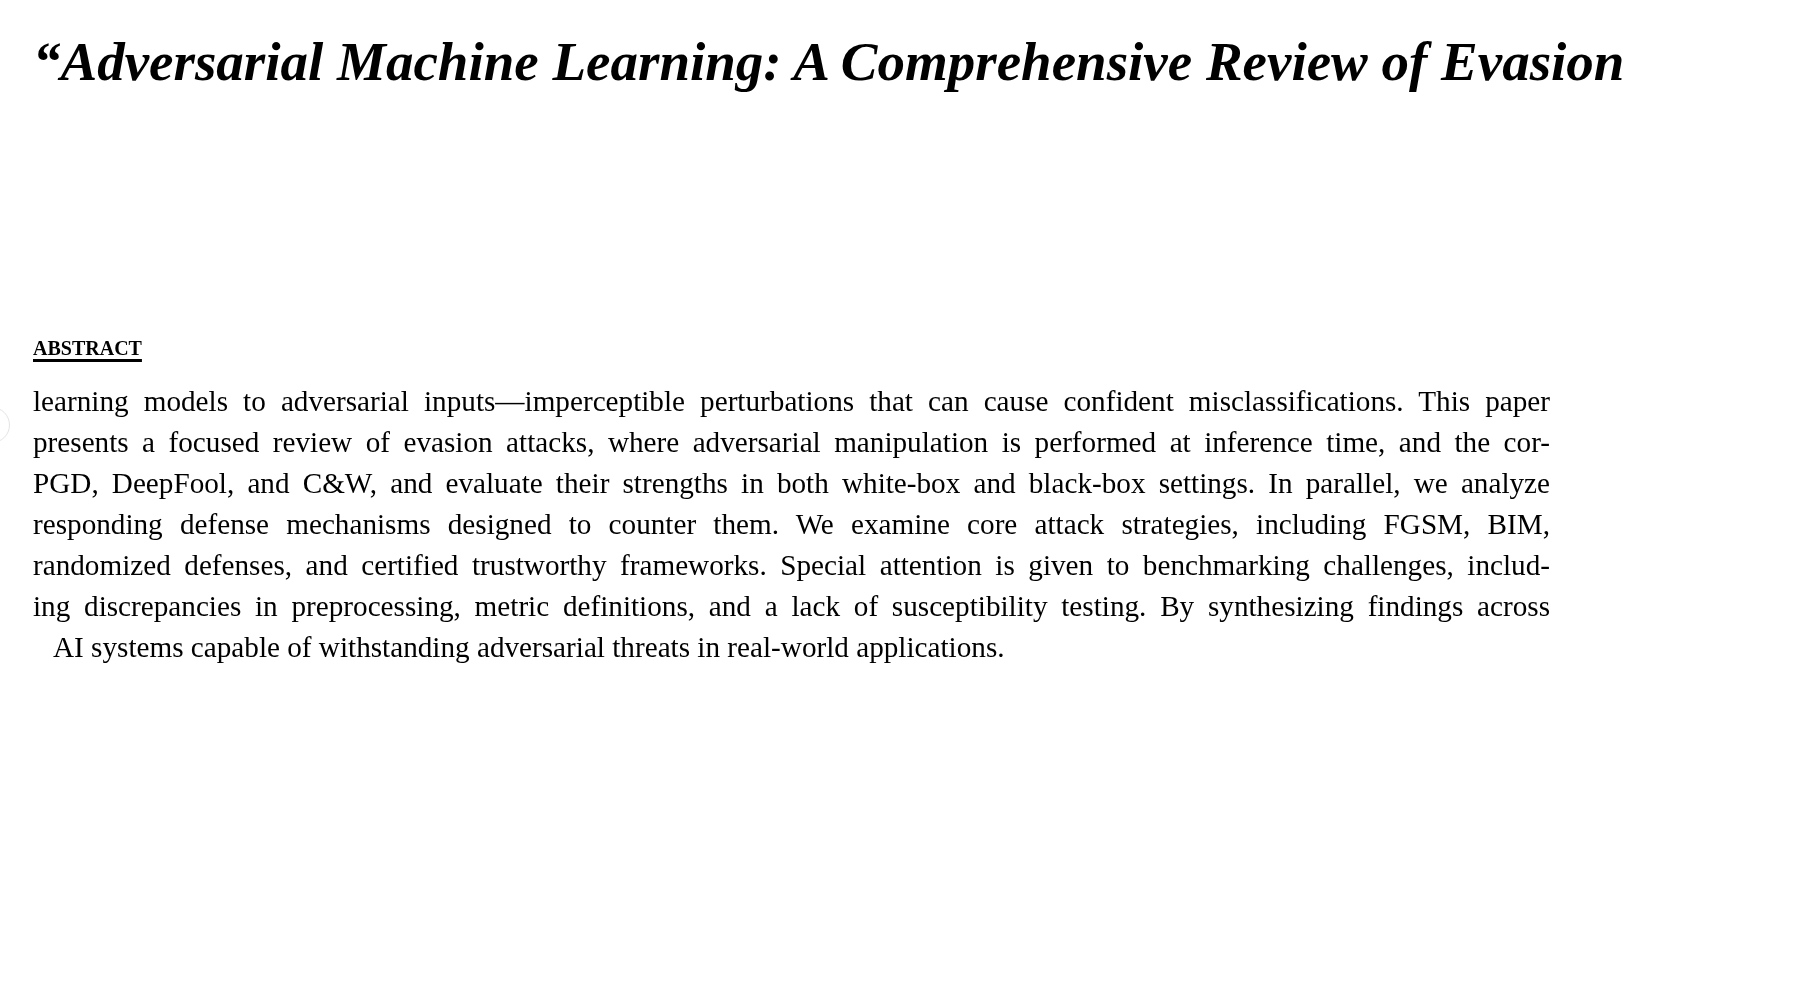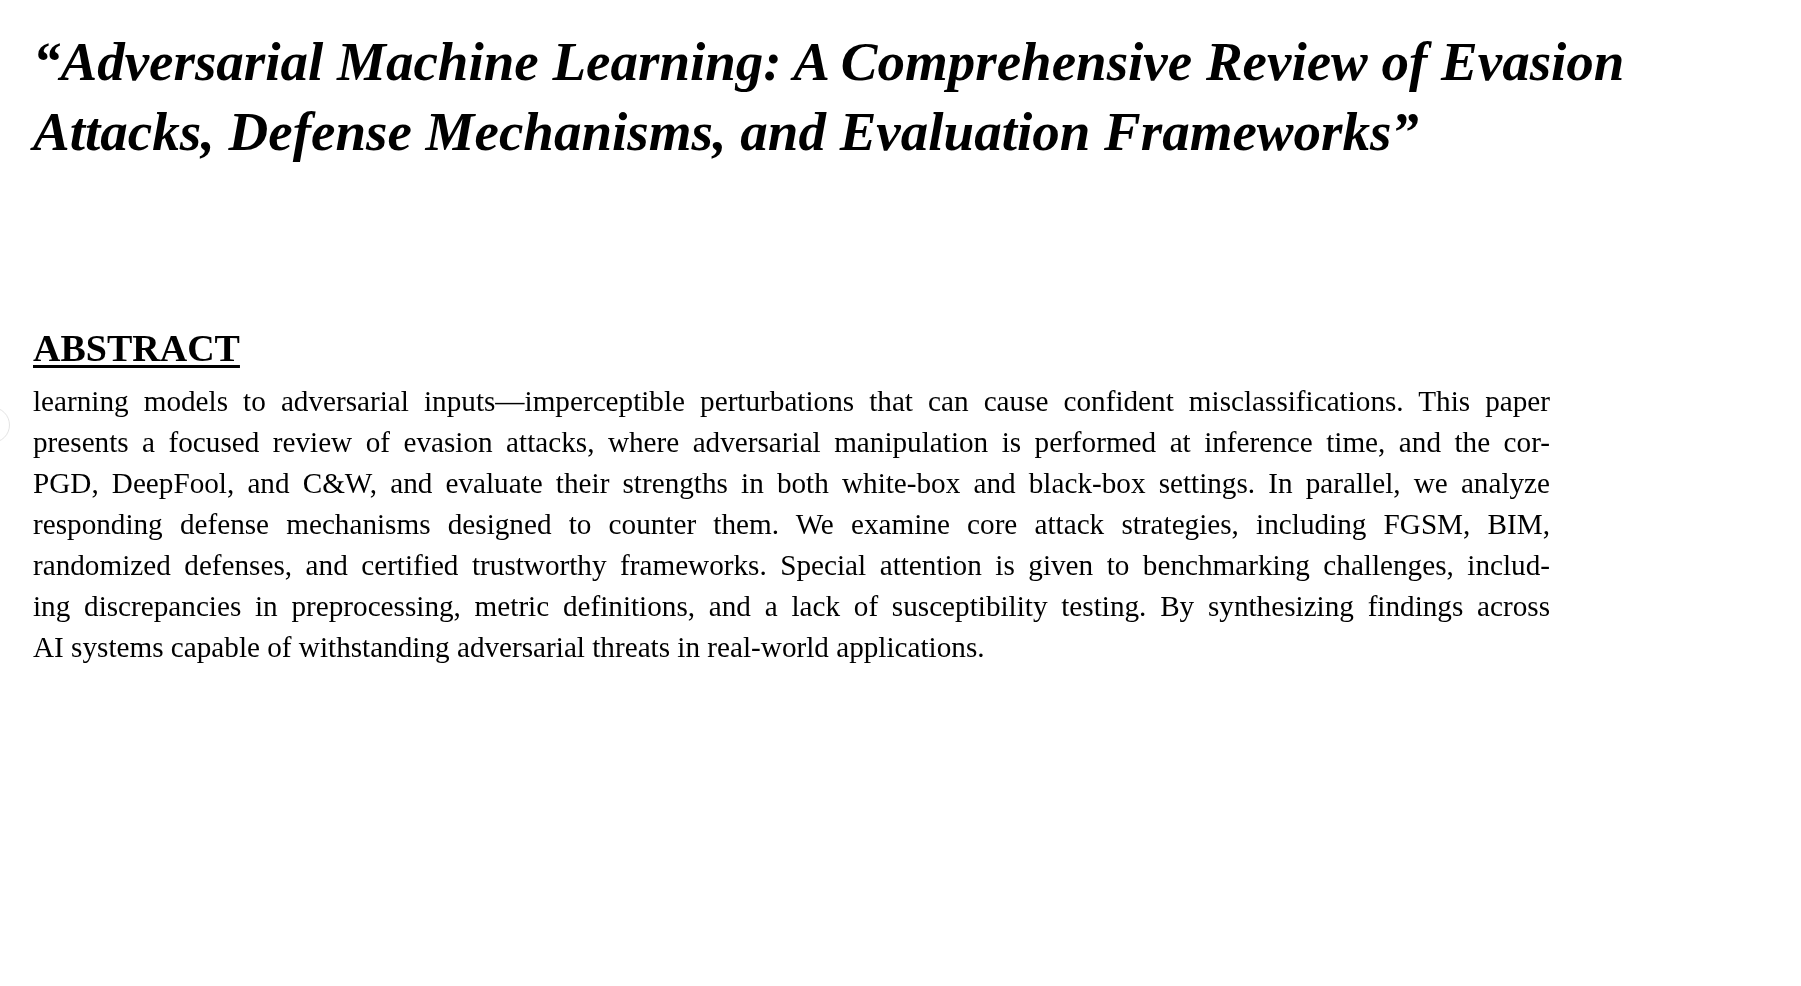--- a/index.html
+++ b/index.html
@@ -36,21 +36,21 @@
     }
     .title .line {
       display: block;
     }
     .abstract-heading {
       position: absolute;
       left: 0;
       top: 328px;
       margin: 0;
       font-weight: bold;
-      font-size: 38px;
+      font-size: 20px;
       line-height: 40px;
       text-decoration: underline;
       text-decoration-thickness: 3px;
       text-underline-offset: 4px;
     }
     .abstract-body {
       position: absolute;
       left: 0;
       top: 381px;
       width: 1517px;
@@ -61,20 +61,21 @@
       text-align-last: left;
     }
     .abstract-body .ln {
       display: block;
       text-align: justify;
       text-align-last: justify;
       white-space: nowrap;
     }
     .abstract-body .ln.last {
       text-align-last: left;
+      margin-left: 20px;
     }
     .edge-handle {
       position: absolute;
       left: -26px;
       top: 407px;
       width: 34px;
       height: 34px;
       border-radius: 50%;
       border: 1.5px solid #e4e4e4;
       background: transparent;
@@ -82,21 +83,20 @@
   </style>
 </head>
 <body>
 
 <div class="edge-handle"></div>
 
 <div class="page">
 
   <h1 class="title">
     <span class="line">“Adversarial Machine Learning: A Comprehensive Review of Evasion</span>
-    <span class="line">Attacks, Defense Mechanisms, and Evaluation Frameworks”</span>
   </h1>
 
   <h2 class="abstract-heading">ABSTRACT</h2>
 
   <div class="abstract-body">
     <span class="ln">learning models to adversarial inputs—imperceptible perturbations that can cause confident misclassifications. This paper</span>
     <span class="ln">presents a focused review of evasion attacks, where adversarial manipulation is performed at inference time, and the cor-</span>
     <span class="ln">PGD, DeepFool, and C&amp;W, and evaluate their strengths in both white-box and black-box settings. In parallel, we analyze</span>
     <span class="ln">responding defense mechanisms designed to counter them. We examine core attack strategies, including FGSM, BIM,</span>
     <span class="ln">randomized defenses, and certified trustworthy frameworks. Special attention is given to benchmarking challenges, includ-</span>

